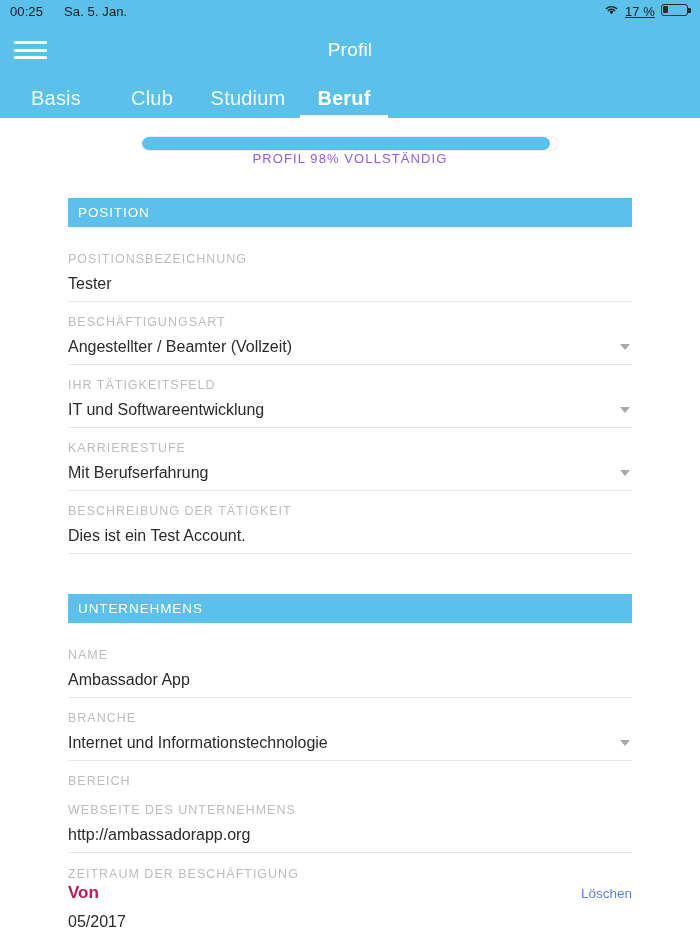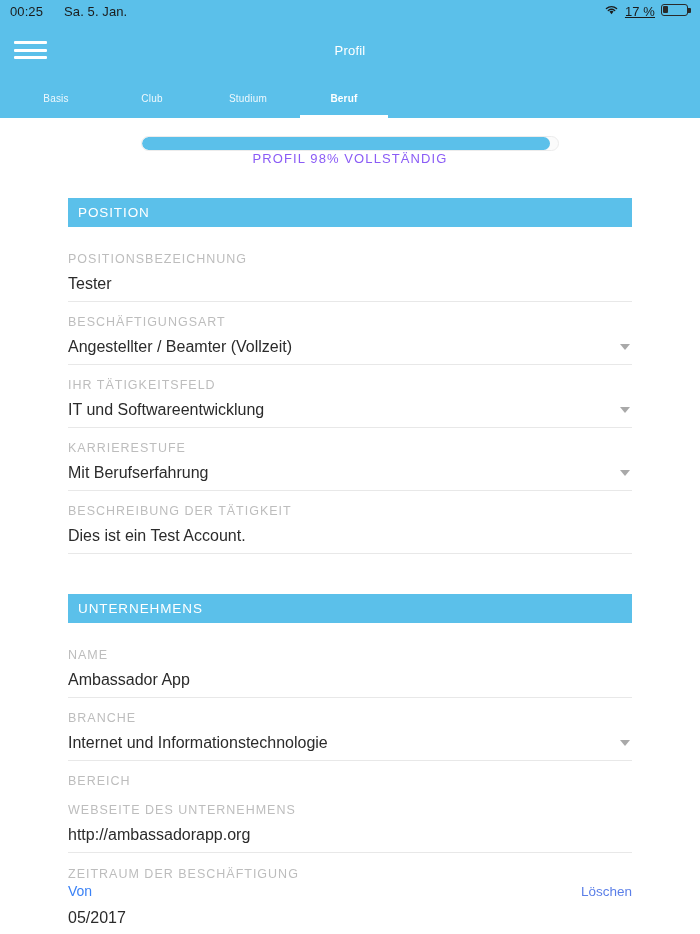--- a/index.html
+++ b/index.html
@@ -41,32 +41,32 @@
   }
   .hamburger {
     position:absolute; left:14px; top:50%; transform:translateY(-50%);
     width:33px; height:22px; padding:2px 0;
     display:flex; flex-direction:column; justify-content:space-between;
     cursor:pointer;
   }
   .hamburger span { display:block; height:3px; background:#fff; border-radius:1px; }
   .nav-title {
     width:100%; text-align:center; color:#fff;
-    font-size:13px; letter-spacing:.2px;
+    font-size:19px; letter-spacing:.2px;
   }
 
   
   .tabs {
     height:40px; background:#5bc0ea;
     display:flex; align-items:stretch;
     padding-left:8px;
   }
   .tab {
     position:relative; display:flex; align-items:center; justify-content:center;
-    color:#eef8fd; font-size:10px; letter-spacing:.2px;
+    color:#eef8fd; font-size:20px; letter-spacing:.2px;
     padding:0 10px; cursor:pointer; min-width:96px;
   }
   .tab.active { color:#ffffff; font-weight:bold; }
   .tab.active::after {
     content:""; position:absolute; left:4px; right:4px; bottom:0;
     height:3px; background:#ffffff;
   }
 
   
   .content { background:#fff; height:816px; position:relative; }
@@ -115,21 +115,21 @@
     border-left:5.5px solid transparent;
     border-right:5.5px solid transparent;
     border-top:6px solid #a9a9a9;
   }
 
   
   .daterow-head {
     display:flex; align-items:baseline; justify-content:space-between;
     padding-top:2px;
   }
-  .daterow-sub { color:#3b82f6; font-size:14px; }
+  .daterow-sub { color:#be185d; font-size:17px;font-weight:bold; }
   .link-delete { color:#5b7fe8; font-size:13.5px; cursor:pointer; }
   .daterow-value {
     display:flex; align-items:baseline; justify-content:space-between;
     padding:10px 0 9px; border-bottom:1px solid #e8e8e8;
   }
   .daterow-value .val { color:#2b2b2b; font-size:16px; }
   .spacer-sm { height:14px; }
 </style>
 </head>
 <body>

